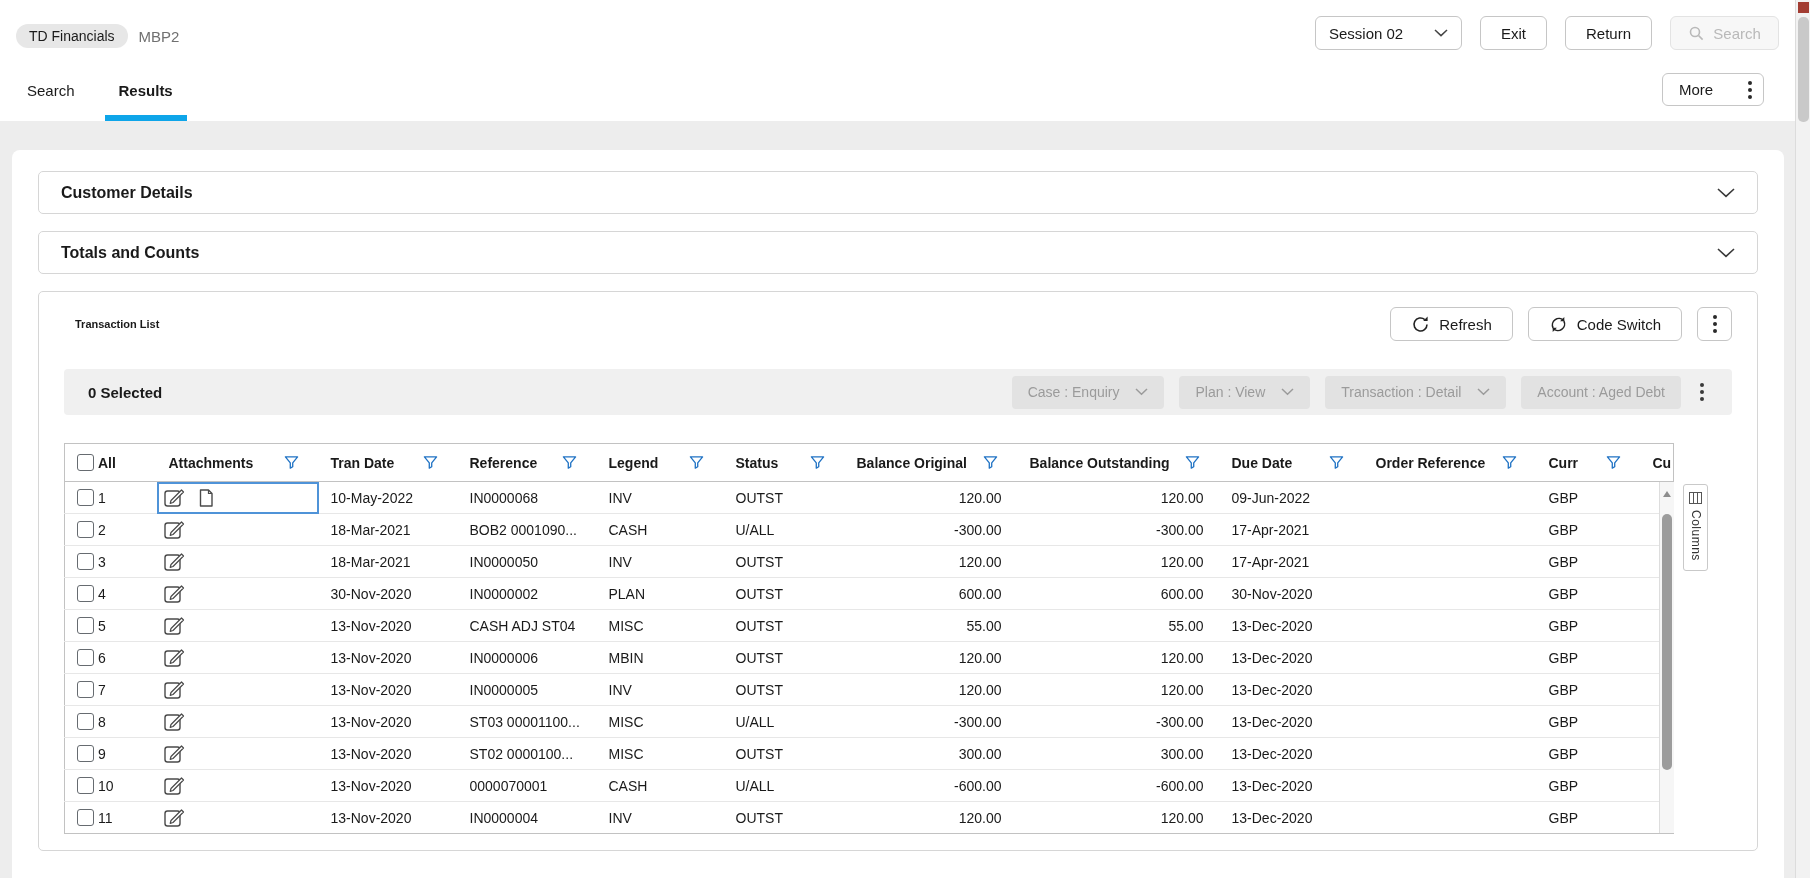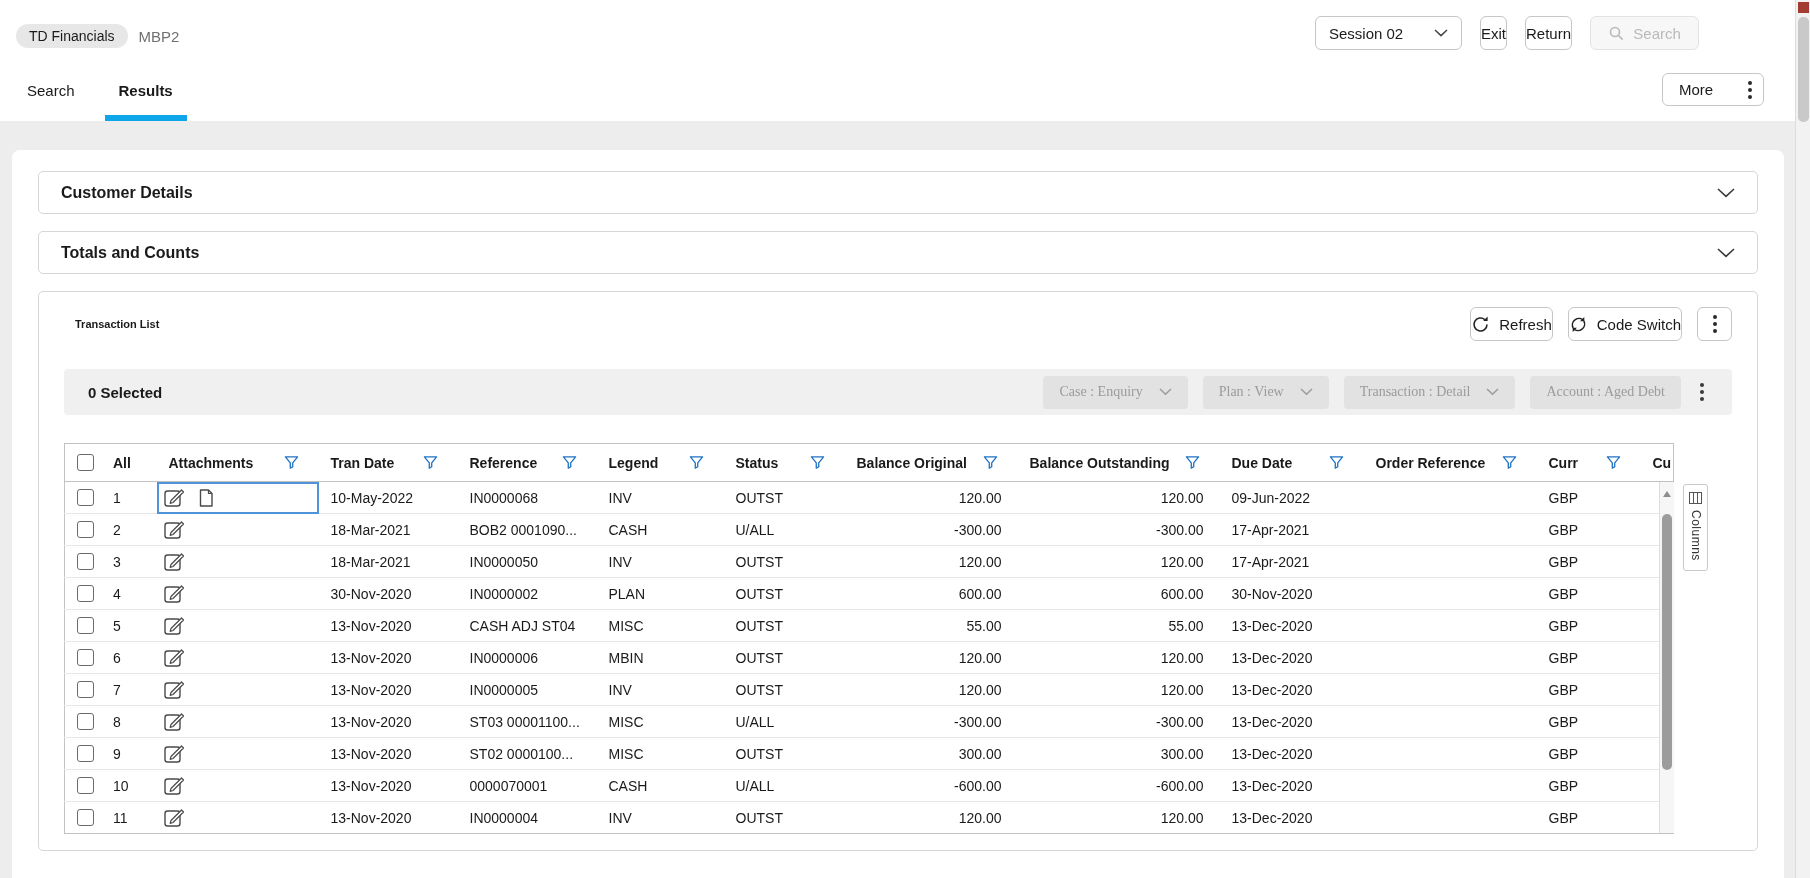--- a/index.html
+++ b/index.html
@@ -7,21 +7,21 @@
   body{font-family:"Liberation Sans",sans-serif;background:#ededed;overflow:hidden;position:relative;color:#1a1a1a}
 
   
   .topbar{position:absolute;left:0;top:0;width:1795px;height:121px;background:#fff}
   .page-title{position:absolute;left:27px;top:5px;font-size:29px;font-weight:bold;letter-spacing:.2px}
   .subrow{position:absolute;left:16px;top:24px;display:flex;align-items:center;gap:11px}
   .app-badge{background:#e7e7e7;border-radius:12px;padding:4px 13px;font-size:14px}
   .context{color:#707070;font-size:15px}
   .header-actions{position:absolute;left:1315px;top:16px;display:flex;gap:18px;align-items:center}
   .btn{display:inline-flex;align-items:center;justify-content:center;gap:9px;height:34px;background:#fff;
-       border:1px solid #c6c6c6;border-radius:6px;font-size:15px;color:#1a1a1a;padding:0 0;cursor:pointer;font-family:inherit;white-space:nowrap}
+       border:1px solid #c6c6c6;border-radius:6px;font-size:15px;color:#1a1a1a;padding:0 20px;cursor:pointer;font-family:inherit;white-space:nowrap}
   .btn.session{width:147px;justify-content:space-between;padding:0 13px}
   .btn.search-btn{width:109px;background:#f7f7f7;border-color:#e3e3e3;color:#b9b9b9}
   .tabs{position:absolute;left:27px;top:74px;display:flex;gap:30px;height:47px}
   .tab{font-size:15px;padding-top:8px;cursor:pointer}
   .tab.active{font-weight:bold;padding-left:14px;padding-right:14px;border-bottom:6px solid #0ea5e9}
   .more-btn{position:absolute;left:1662px;top:73px;width:102px;height:33px;justify-content:space-between;padding:0 11px 0 16px}
 
   .kebab-dots{display:flex;flex-direction:column;gap:3px;align-items:center}
   .kebab-dots i{width:4px;height:4px;border-radius:50%;background:#2a2a2a;display:block}
 
@@ -37,36 +37,36 @@
   .panel{border:1px solid #d6d6d6;border-radius:5px;margin-top:1px;height:560px;background:#fff}
   .panel-head{display:flex;align-items:center;padding:15px 25px 0 36px}
   .panel-title{font-size:11px;font-weight:bold}
   .panel-actions{margin-left:auto;display:flex;gap:15px}
   .kebab-btn{width:35px;padding:0}
 
   .toolbar{margin:28px 25px 0;height:46px;background:#f0f0f0;border-radius:4px;display:flex;align-items:center;padding:0 24px}
   .selected-count{font-size:15px;font-weight:bold}
   .bulk{margin-left:auto;display:flex;gap:15px;align-items:center}
   .pill{height:33px;background:#e2e2e2;border:none;border-radius:4px;display:inline-flex;align-items:center;gap:16px;
-        padding:0 16px;font-size:14px;color:#9b9b9b;font-family:Liberation Serif, serif;white-space:nowrap;cursor:default}
+        padding:0 16px;font-size:14px;color:#9b9b9b;font-family:Liberation Sans, sans-serif;white-space:nowrap;cursor:default}
   .toolbar-kebab{margin-left:15px;background:none;border:none;cursor:pointer;padding:4px}
   .toolbar-kebab .kebab-dots i{background:#3a3a3a}
 
   
   .table-wrap{position:relative;margin:28px 0 0 25px;width:1610px}
   table{width:1610px;border-collapse:collapse;table-layout:fixed;border:1px solid #c2c2c2}
   col.c1{width:92px}col.c2{width:162px}col.c3{width:139px}col.c4{width:139px}col.c5{width:127px}col.c6{width:121px}
   col.c7{width:173px}col.c8{width:202px}col.c9{width:144px}col.c10{width:173px}col.c11{width:104px}col.c12{width:auto}
   thead th{height:38px;font-size:14px;font-weight:bold;text-align:left;border-bottom:1px solid #c2c2c2;padding:0 0 0 12px;overflow:hidden;white-space:nowrap}
   .th-inner{display:flex;align-items:center;padding-right:20px}
   .funnel{margin-left:auto;display:flex;cursor:pointer}
   tbody td{height:32px;font-size:14px;border-top:1px solid #e7e7e7;padding:0 0 0 12px;white-space:nowrap;overflow:hidden}
   tbody tr:first-child td{border-top:none}
   td.bal{text-align:right;padding-right:16px;padding-left:0}
-  .cell-check{display:flex;align-items:center;gap:19px}
+  .cell-check{display:flex;align-items:center;gap:4px}
   .checkbox{width:17px;height:17px;border:1.5px solid #666b70;border-radius:3px;background:#fff;flex:none;cursor:pointer}
   td.att{padding:2px 0 2px 4px}
   td.att.focused{outline:2px solid #4f93d8;outline-offset:-2px}
   .att-icons{display:flex;align-items:center;gap:5px}
   .att-btn{width:27px;height:26px;display:flex;align-items:center;justify-content:center;cursor:pointer}
 
   
   .v-scrollbar{position:absolute;top:39px;right:0;bottom:1px;width:15px;background:#f6f6f6;border-left:1px solid #dddddd}
   .sb-up{width:0;height:0;border:4px solid transparent;border-bottom:6px solid #8d8d8d;margin:5px auto 0}
   .sb-thumb{position:absolute;top:32px;left:2px;width:10px;height:256px;background:#9c9c9c;border-radius:5px;cursor:grab}

